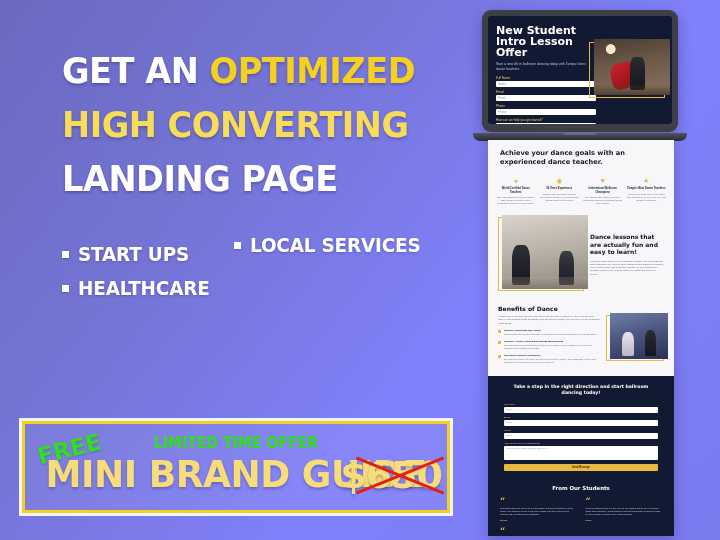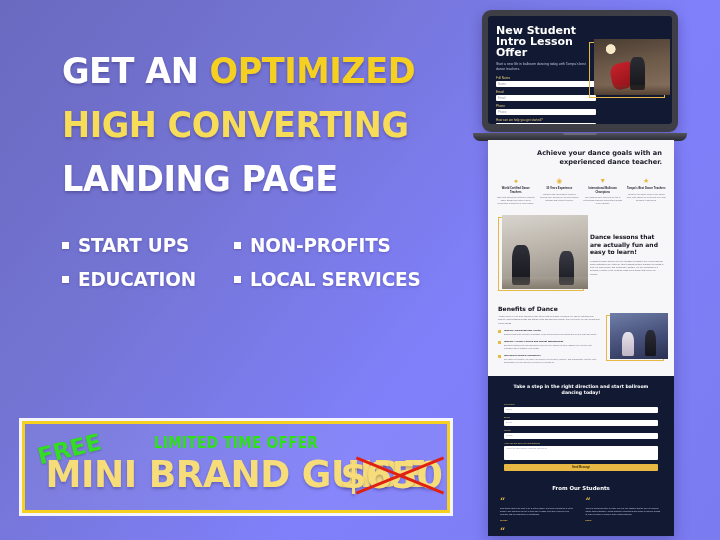--- a/index.html
+++ b/index.html
@@ -29,21 +29,21 @@
   .headline .hl-yellow { color: #f5d020; }
   .headline .hl-yellow-soft { color: #f7dc57; }
 
   
   .bullets {
     position: absolute; left: 62px; top: 228px;
     width: 390px;
     display: flex;
   }
   .bul-col { display: flex; flex-direction: column; }
-  .bul-col.left  { width: 172px; }
+  .bul-col.left  { width: 172px; margin-top: 9px; }
   .bul-col.right { width: 218px; }
   .bul-item {
     display: flex; align-items: center;
     height: 34px;
     white-space: nowrap;
   }
   .bul-mark {
     width: 7px; height: 7px;
     background: #ffffff;
     margin-right: 9px;
@@ -208,21 +208,21 @@
   
   .page {
     position: absolute; left: 18px; top: 140px;
     width: 186px; height: 396px;
     background: #f7f7fa;
     box-shadow: 0 4px 14px rgba(30,20,70,0.28);
     overflow: hidden;
     font-size: 3px;
     color: #2a2a33;
   }
-  .pg-hero { padding: 9px 12px 6px; text-align: right; }
+  .pg-hero { padding: 9px 12px 6px; text-align: left; }
   .pg-hero h2 {
     font-family: "DejaVu Sans", sans-serif;
     font-size: 6.6px; line-height: 9px; font-weight: bold; color: #1b1b28;
   }
   .pg-cols { display: flex; gap: 4px; padding: 3px 8px 8px; }
   .pg-col { flex: 1; text-align: center; }
   .pg-ico { font-size: 7px; color: #e8b845; line-height: 9px; }
   .pg-col h4 { font-size: 2.7px; line-height: 3.6px; margin: 2px 0 2px; color: #1b1b28; }
   .pg-col p  { font-size: 2.1px; line-height: 3px; color: #6a6a78; }
 
@@ -339,28 +339,24 @@
   </div>
 
   <div class="bullets">
     <div class="bul-col left">
       <div class="bul-item">
           <span class="bul-mark"></span>
           <span class="bul-text">START UPS</span>
         </div>
       <div class="bul-item">
           <span class="bul-mark"></span>
-          <span class="bul-text">EDUCATION</span>
+          <span class="bul-text">HEALTHCARE</span>
         </div>
     </div>
     <div class="bul-col right">
-      <div class="bul-item">
-          <span class="bul-mark"></span>
-          <span class="bul-text">NON-PROFITS</span>
-        </div>
       <div class="bul-item">
           <span class="bul-mark"></span>
           <span class="bul-text">LOCAL SERVICES</span>
         </div>
     </div>
   </div>
 
   <div class="offer">
     <div class="offer-limited">LIMITED TIME OFFER</div>
     <div class="offer-main">MINI BRAND GUIDE</div>

